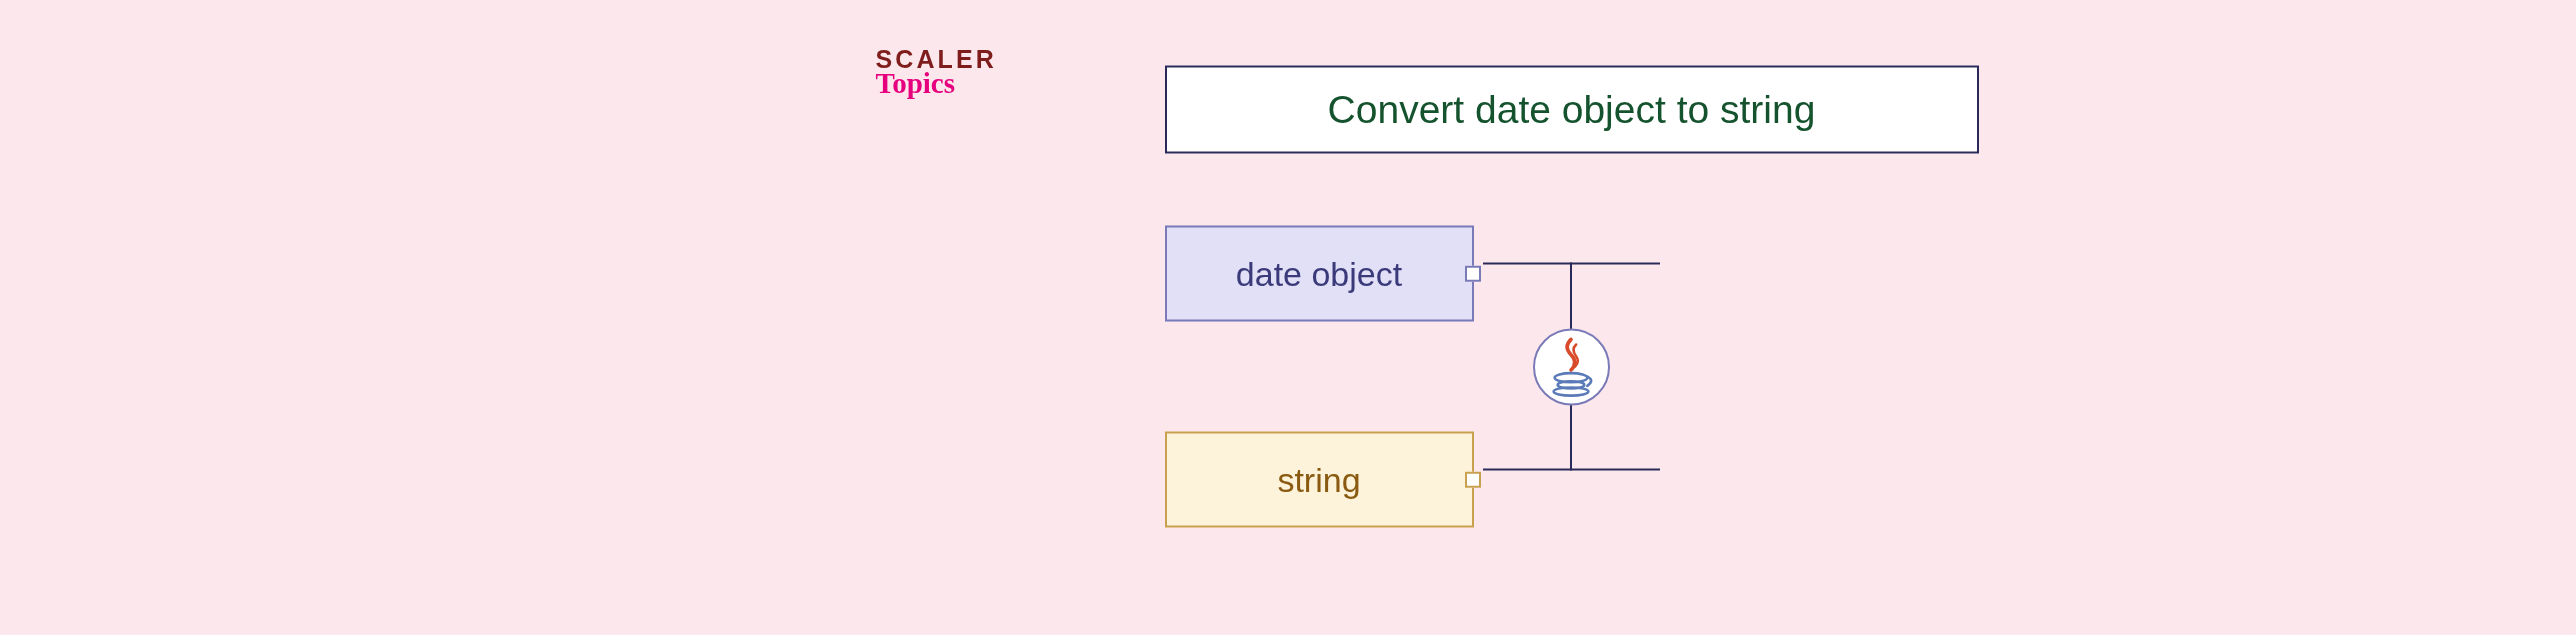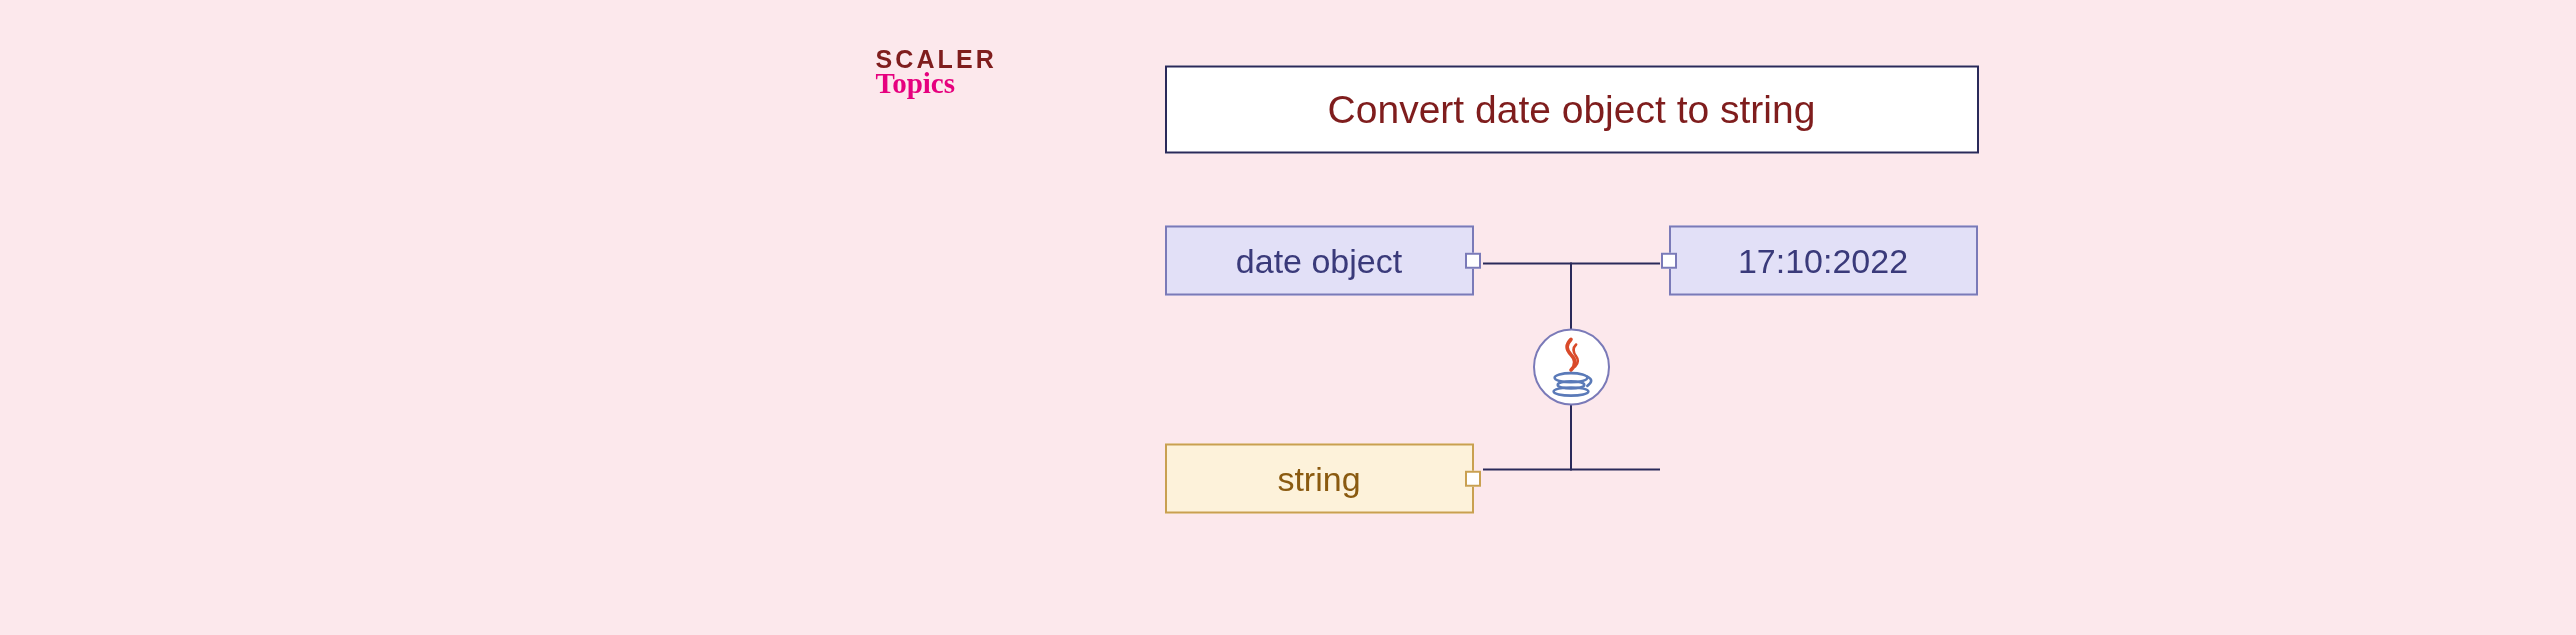--- a/index.html
+++ b/index.html
@@ -42,42 +42,41 @@
     top: 31px;
     width: 814px;
     height: 88px;
     background: #ffffff;
     border: 2.1px solid #2a2a5a;
     display: flex;
     align-items: center;
     justify-content: center;
     font-size: 39px;
     font-weight: 500;
-    color: #7f1d1d;
+    color: #14532d;
   }
   .node {
     position: absolute;
     width: 309px;
-    height: 70px;
+    height: 96px;
     display: flex;
     align-items: center;
     justify-content: center;
     font-size: 34px;
     font-weight: 500;
   }
   .node.purple {
     background: #e2e0f7;
     border: 2.1px solid #7a7ab8;
     color: #3a3a7a;
   }
   .node.beige {
     background: #fdf2da;
     border: 2.1px solid #c9a050;
     color: #8a5a10;
-    margin-top: 12px;
   }
   .port {
     position: absolute;
     width: 15.5px;
     height: 15.5px;
     background: #fff;
     top: 50%;
     transform: translateY(-50%);
   }
   .node.purple .port { border: 2.1px solid #7a7ab8; }
@@ -131,24 +130,20 @@
 
   <div class="conn h-line" style="left:607px; top:434px; width:177px;"></div>
 
   <div class="conn v-line" style="left:694px; top:228px; height:208px;"></div>
 
   <div class="node purple n1">
     <span>date object</span>
     <div class="port right"></div>
   </div>
 
-  <div class="node purple n2">
-    <span>17:10:2022</span>
-    <div class="port left"></div>
-  </div>
 
   <div class="node beige n3">
     <span>string</span>
     <div class="port right"></div>
   </div>
 
 
   <div class="center-icon">
     <svg width="46" height="62" viewBox="0 0 90 120">
       <path d="M 45 5 Q 30 20 45 35 Q 60 50 45 65" stroke="#d94a2a" stroke-width="7" fill="none" stroke-linecap="round"></path>

